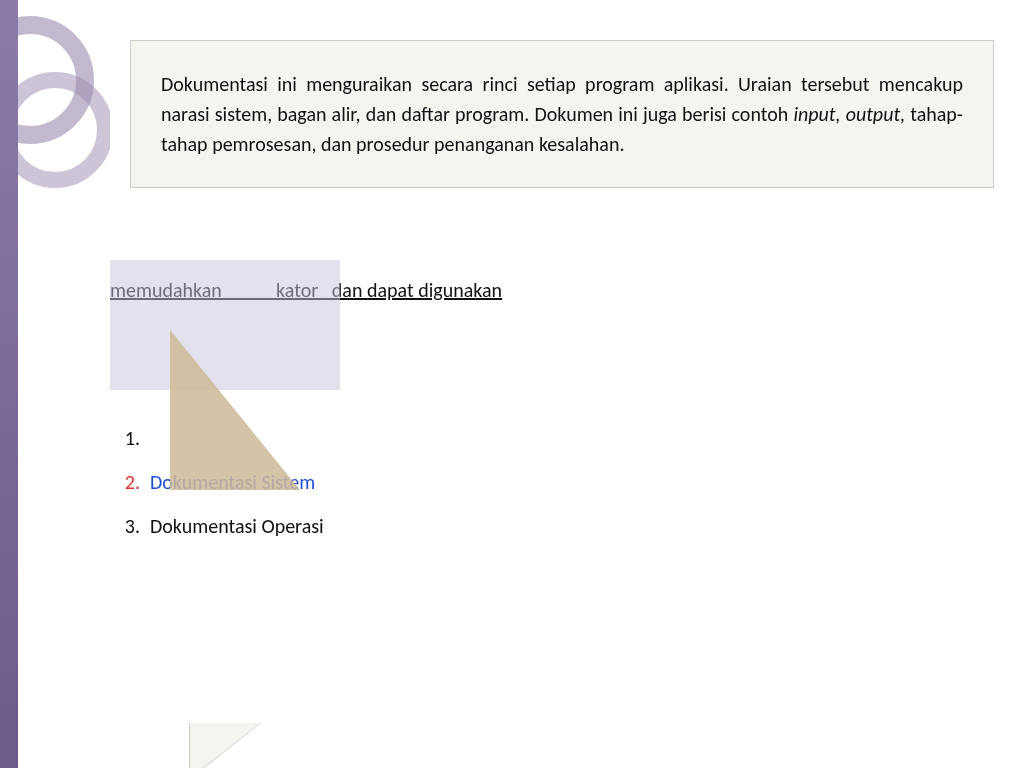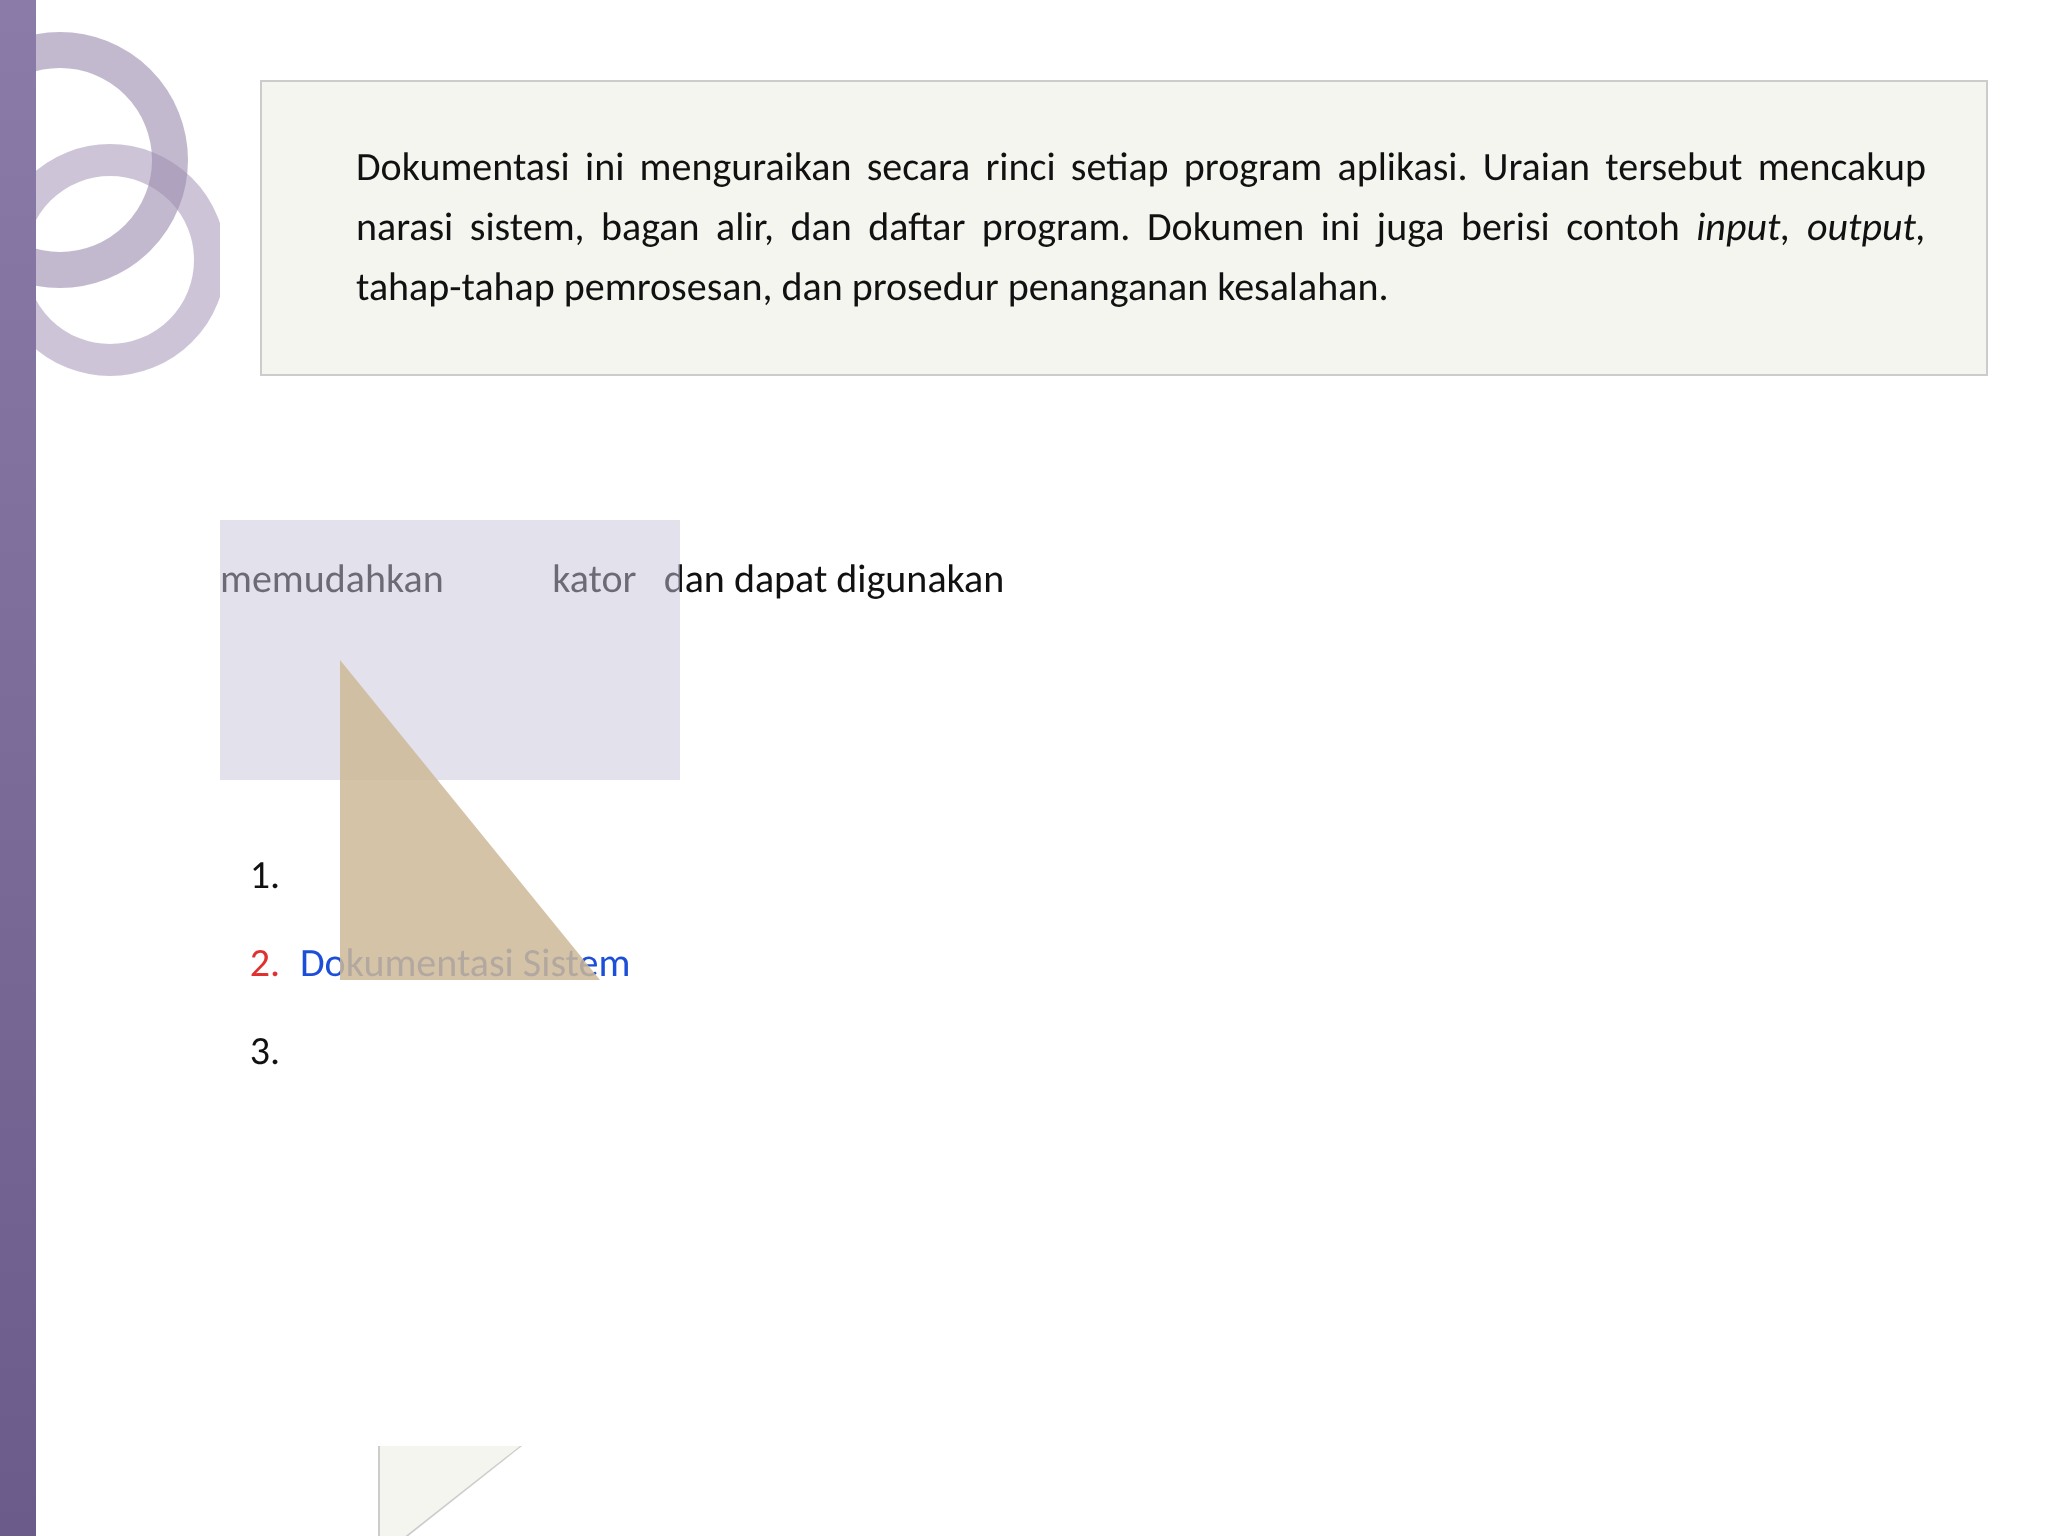--- a/index.html
+++ b/index.html
@@ -48,21 +48,21 @@
     }
 
     
     .tooltip-box {
       position: absolute;
       top: 0;
       left: 20px;
       right: 0;
       background: #f5f5f0;
       border: 1px solid #cccccc;
-      padding: 28px 30px 28px 47px;
+      padding: 28px 30px 28px 30px;
       z-index: 10;
     }
 
     .tooltip-box p {
       font-size: 20px;
       line-height: 1.5;
       color: #111111;
       text-align: justify;
     }
 
@@ -106,20 +106,21 @@
     .body-text p {
       font-size: 20px;
       line-height: 1.5;
       color: #111111;
       text-align: justify;
       margin-bottom: 0;
     }
 
     .body-text .paragraph {
       margin-bottom: 20px;
+      text-decoration: underline;
     }
 
     
     .list-section {
       position: absolute;
       top: 380px;
       left: 0;
       right: 0;
     }
 
@@ -206,16 +207,17 @@
   <div class="list-section">
     <div class="list-item">
       <span class="num">1.</span>
     </div>
     <div class="list-item active">
       <span class="num">2.</span>
       <span class="text">Dokumentasi Sistem</span>
     </div>
     <div class="list-item">
       <span class="num">3.</span>
+      <span class="text">Dokumentasi Operasi</span>
     </div>
   </div>
 
 </div>
 
 </body></html>

